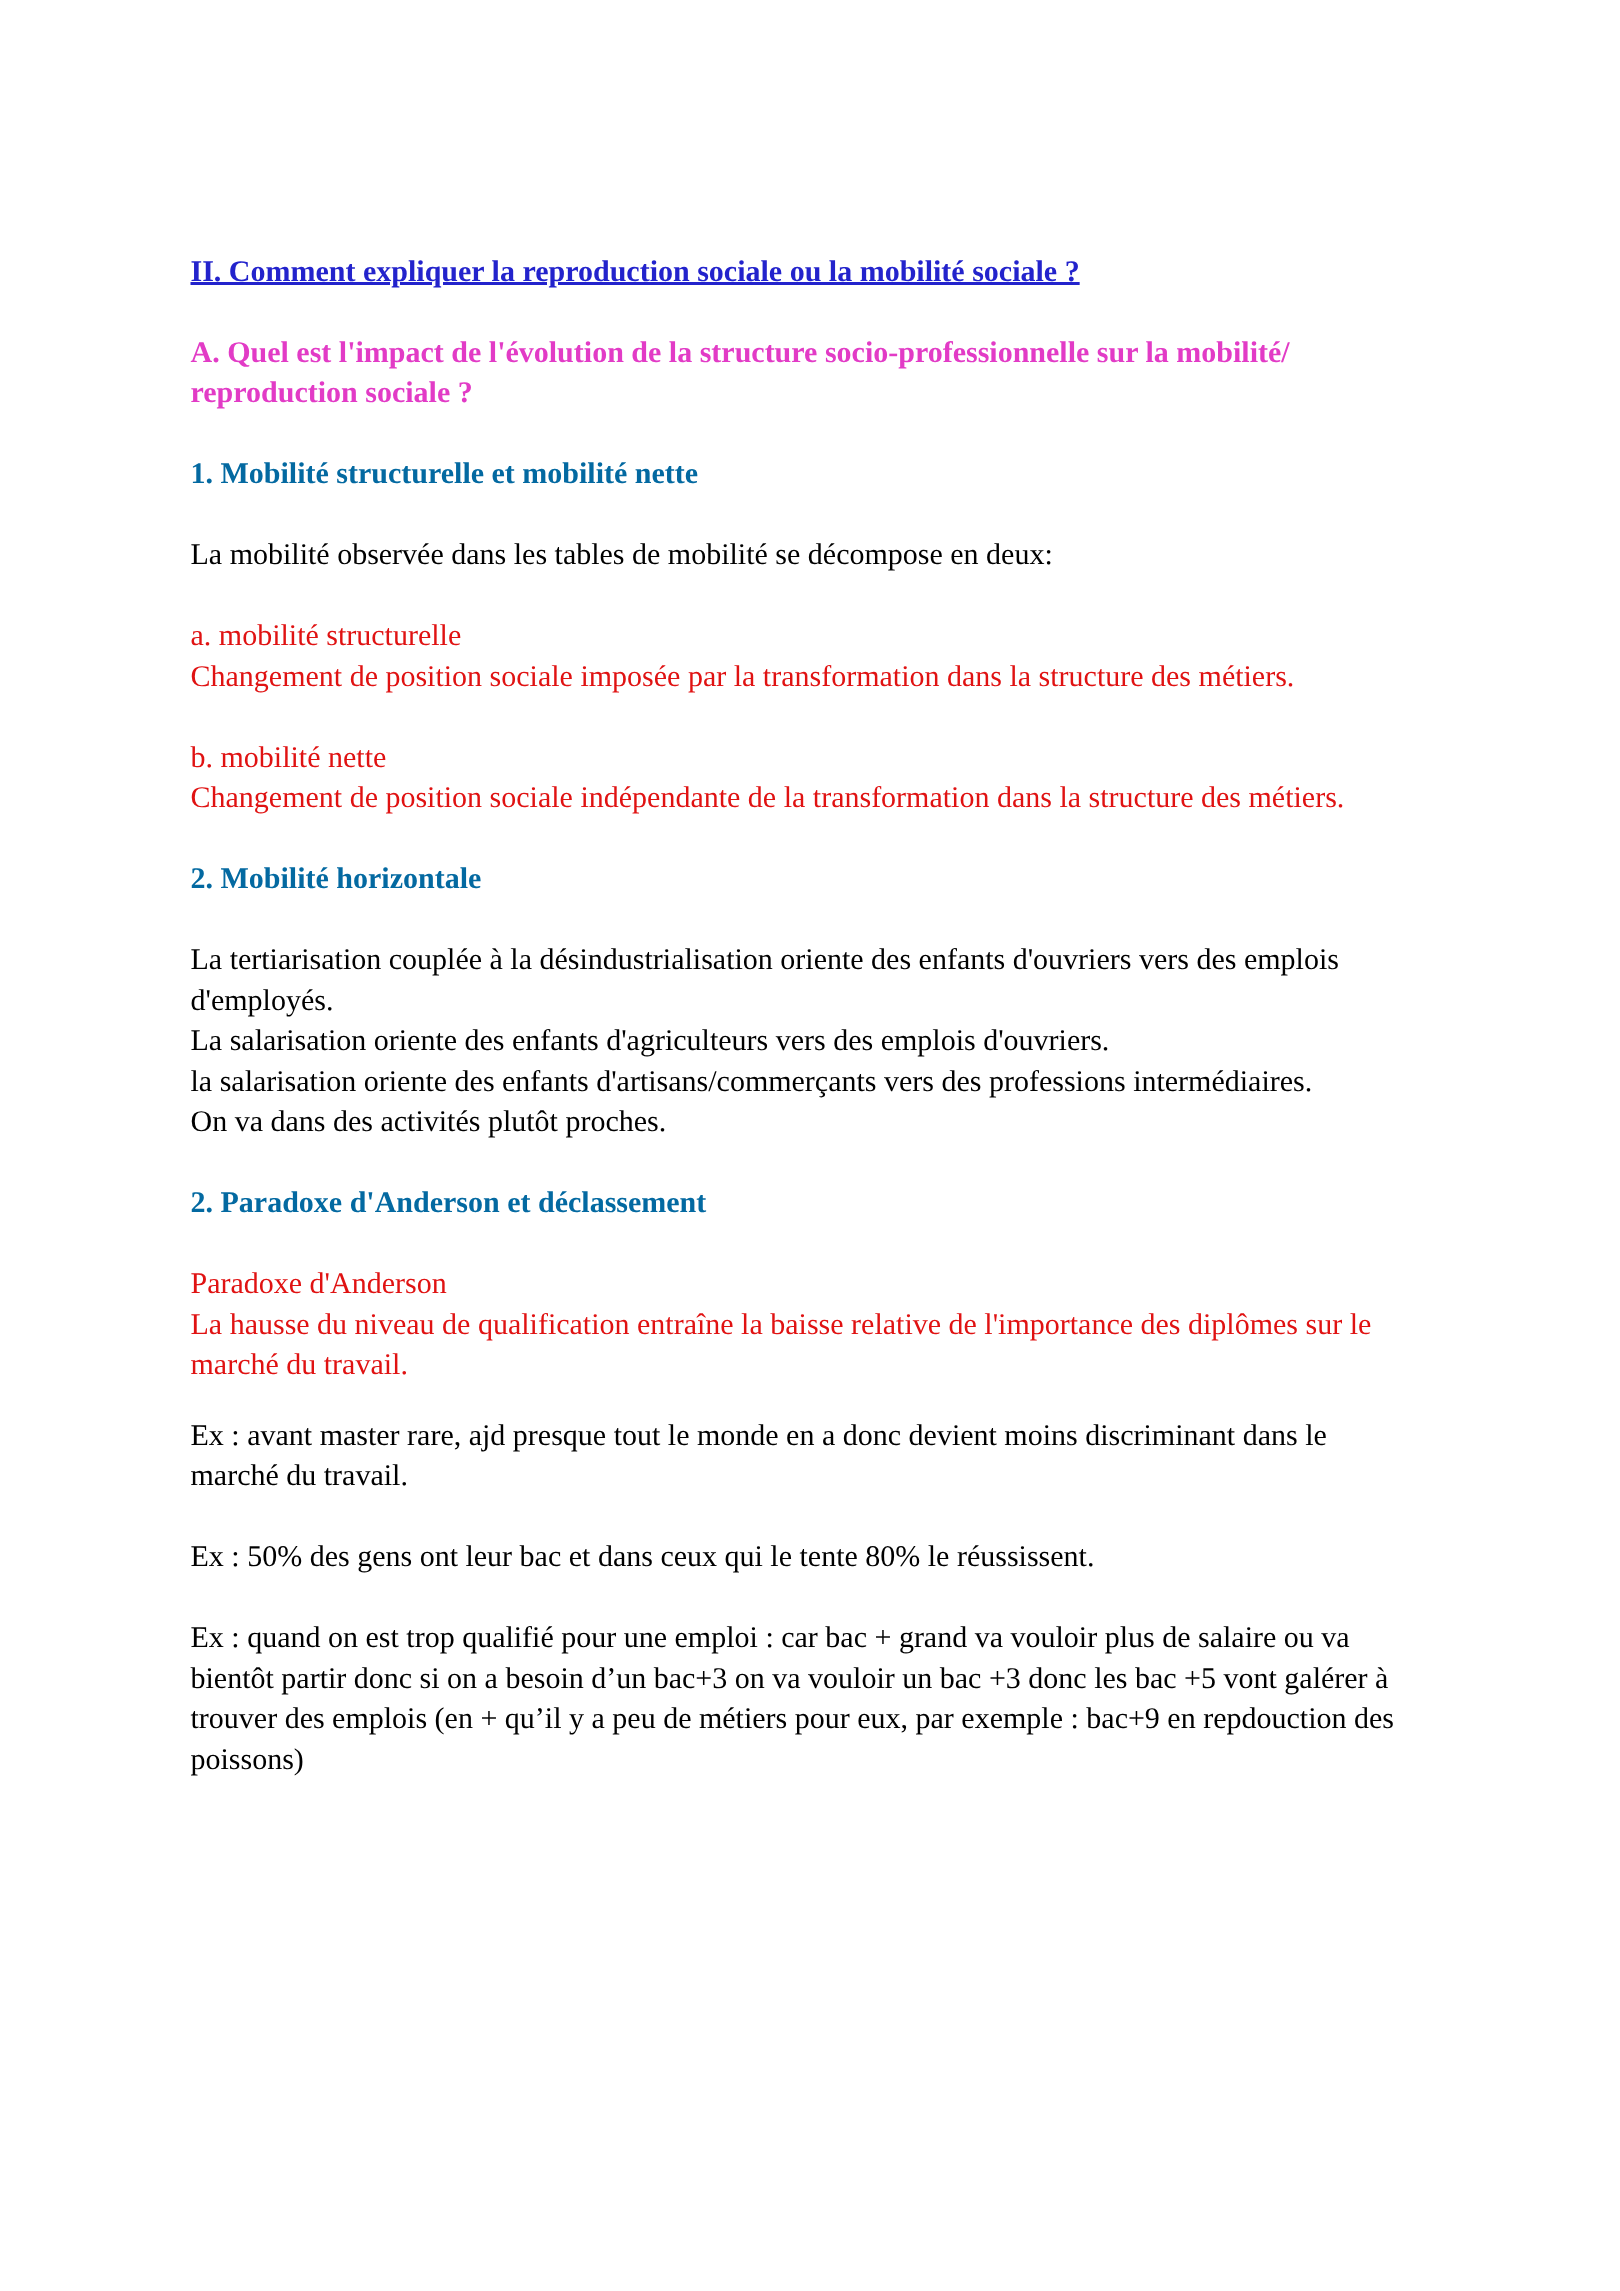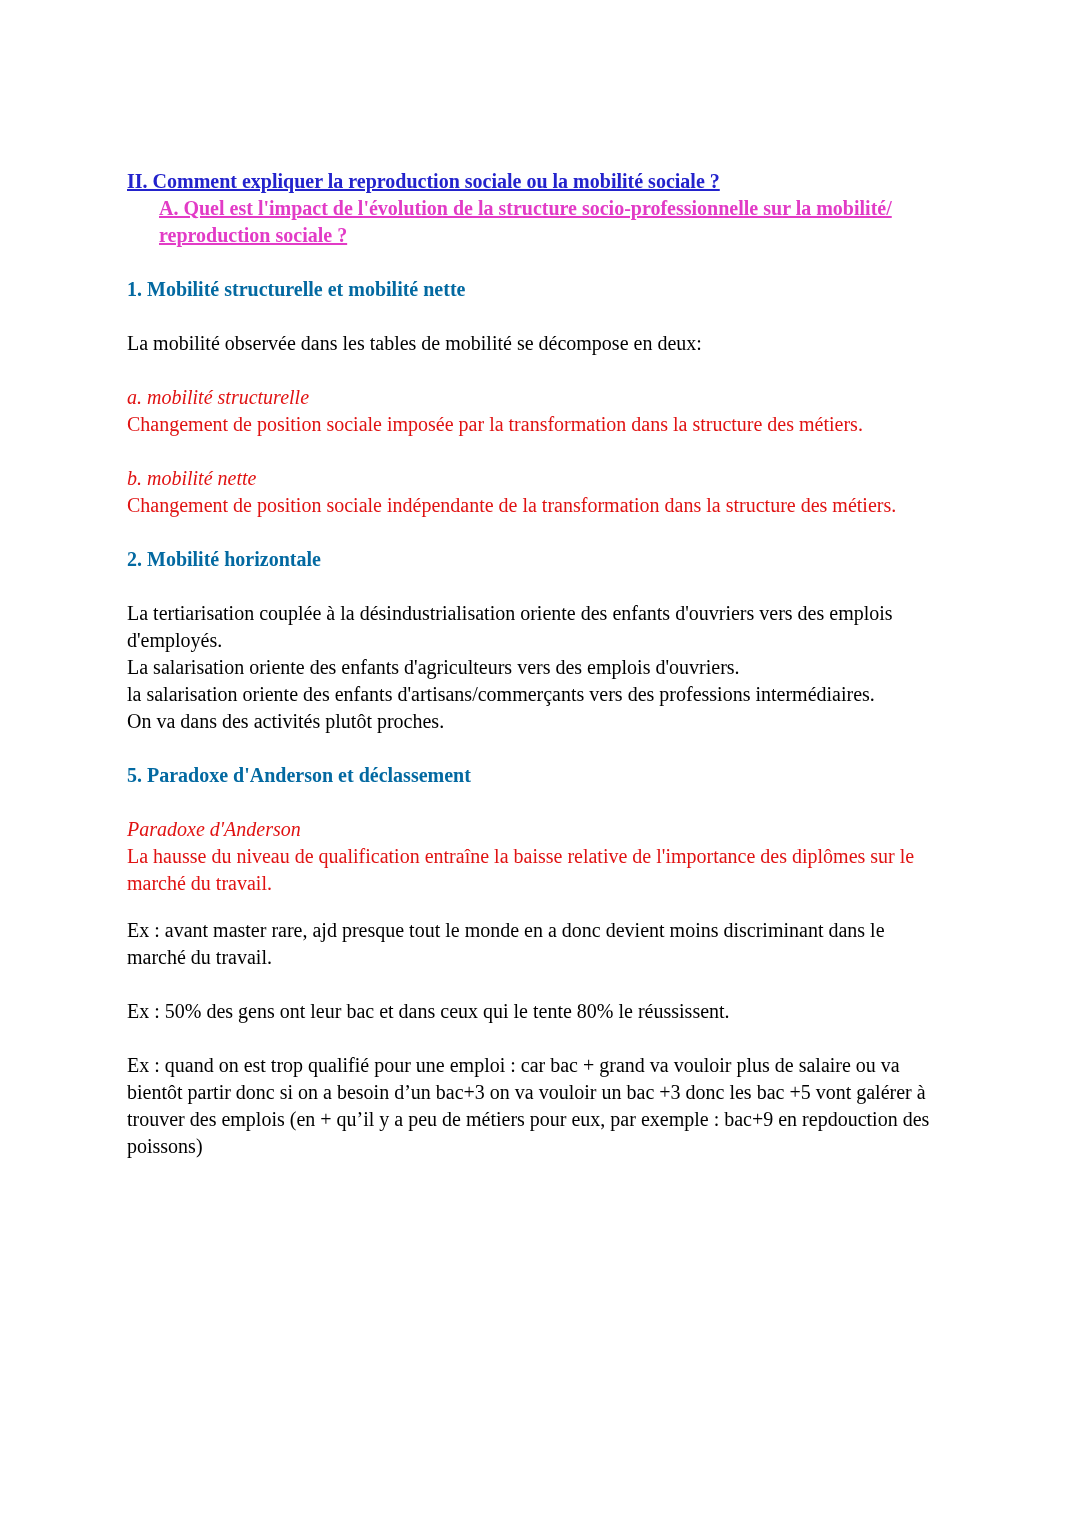--- a/index.html
+++ b/index.html
@@ -26,28 +26,27 @@
 
   .page * {
     font-size: 20px;
     line-height: 27px;
   }
 
   .h-blue {
     color: var(--heading-blue, #2323cc);
     font-weight: bold;
     text-decoration: underline;
+    margin-bottom: 27px;
   }
 
   .h-pink {
     color: var(--heading-pink, #e23bc6);
     font-weight: bold;
-    text-decoration: underline;
     margin-bottom: 27px;
-    margin-left: 32px;
   }
 
   .h-black {
     color: #0369a1;
     font-weight: bold;
     margin-bottom: 27px;
   }
 
   .para {
     color: #000000;
@@ -55,21 +54,20 @@
     white-space: pre-line;
   }
 
   .def {
     color: var(--red-text, #e01212);
     margin-bottom: 27px;
   }
 
   .def .def-label {
     display: block;
-    font-style: italic;
   }
 
   .def .def-text {
     display: block;
     white-space: pre-line;
   }
 
   .gap-lg {
     margin-bottom: 20px;
   }
@@ -102,21 +100,21 @@
   </div>
 
   <h3 class="h-black">2. Mobilité horizontale</h3>
 
   <p class="para">La tertiarisation couplée à la désindustrialisation oriente des enfants d'ouvriers vers des emplois d'employés.
 La salarisation oriente des enfants d'agriculteurs vers des emplois d'ouvriers.
 la salarisation oriente des enfants d'artisans/commerçants vers des professions intermédiaires.
 On va dans des activités plutôt proches.</p>
 
 
-  <h3 class="h-black">5. Paradoxe d'Anderson et déclassement</h3>
+  <h3 class="h-black">2. Paradoxe d'Anderson et déclassement</h3>
 
   <div class="def gap-lg">
     <span class="def-label">Paradoxe d'Anderson</span>
     <span class="def-text">La hausse du niveau de qualification entraîne la baisse relative de l'importance des diplômes sur le marché du travail.</span>
   </div>
 
   <p class="para mt-lg">Ex : avant master rare, ajd presque tout le monde en a donc devient moins discriminant dans le marché du travail.</p>
 
   <p class="para">Ex : 50% des gens ont leur bac et dans ceux qui le tente 80% le réussissent.</p>
 

